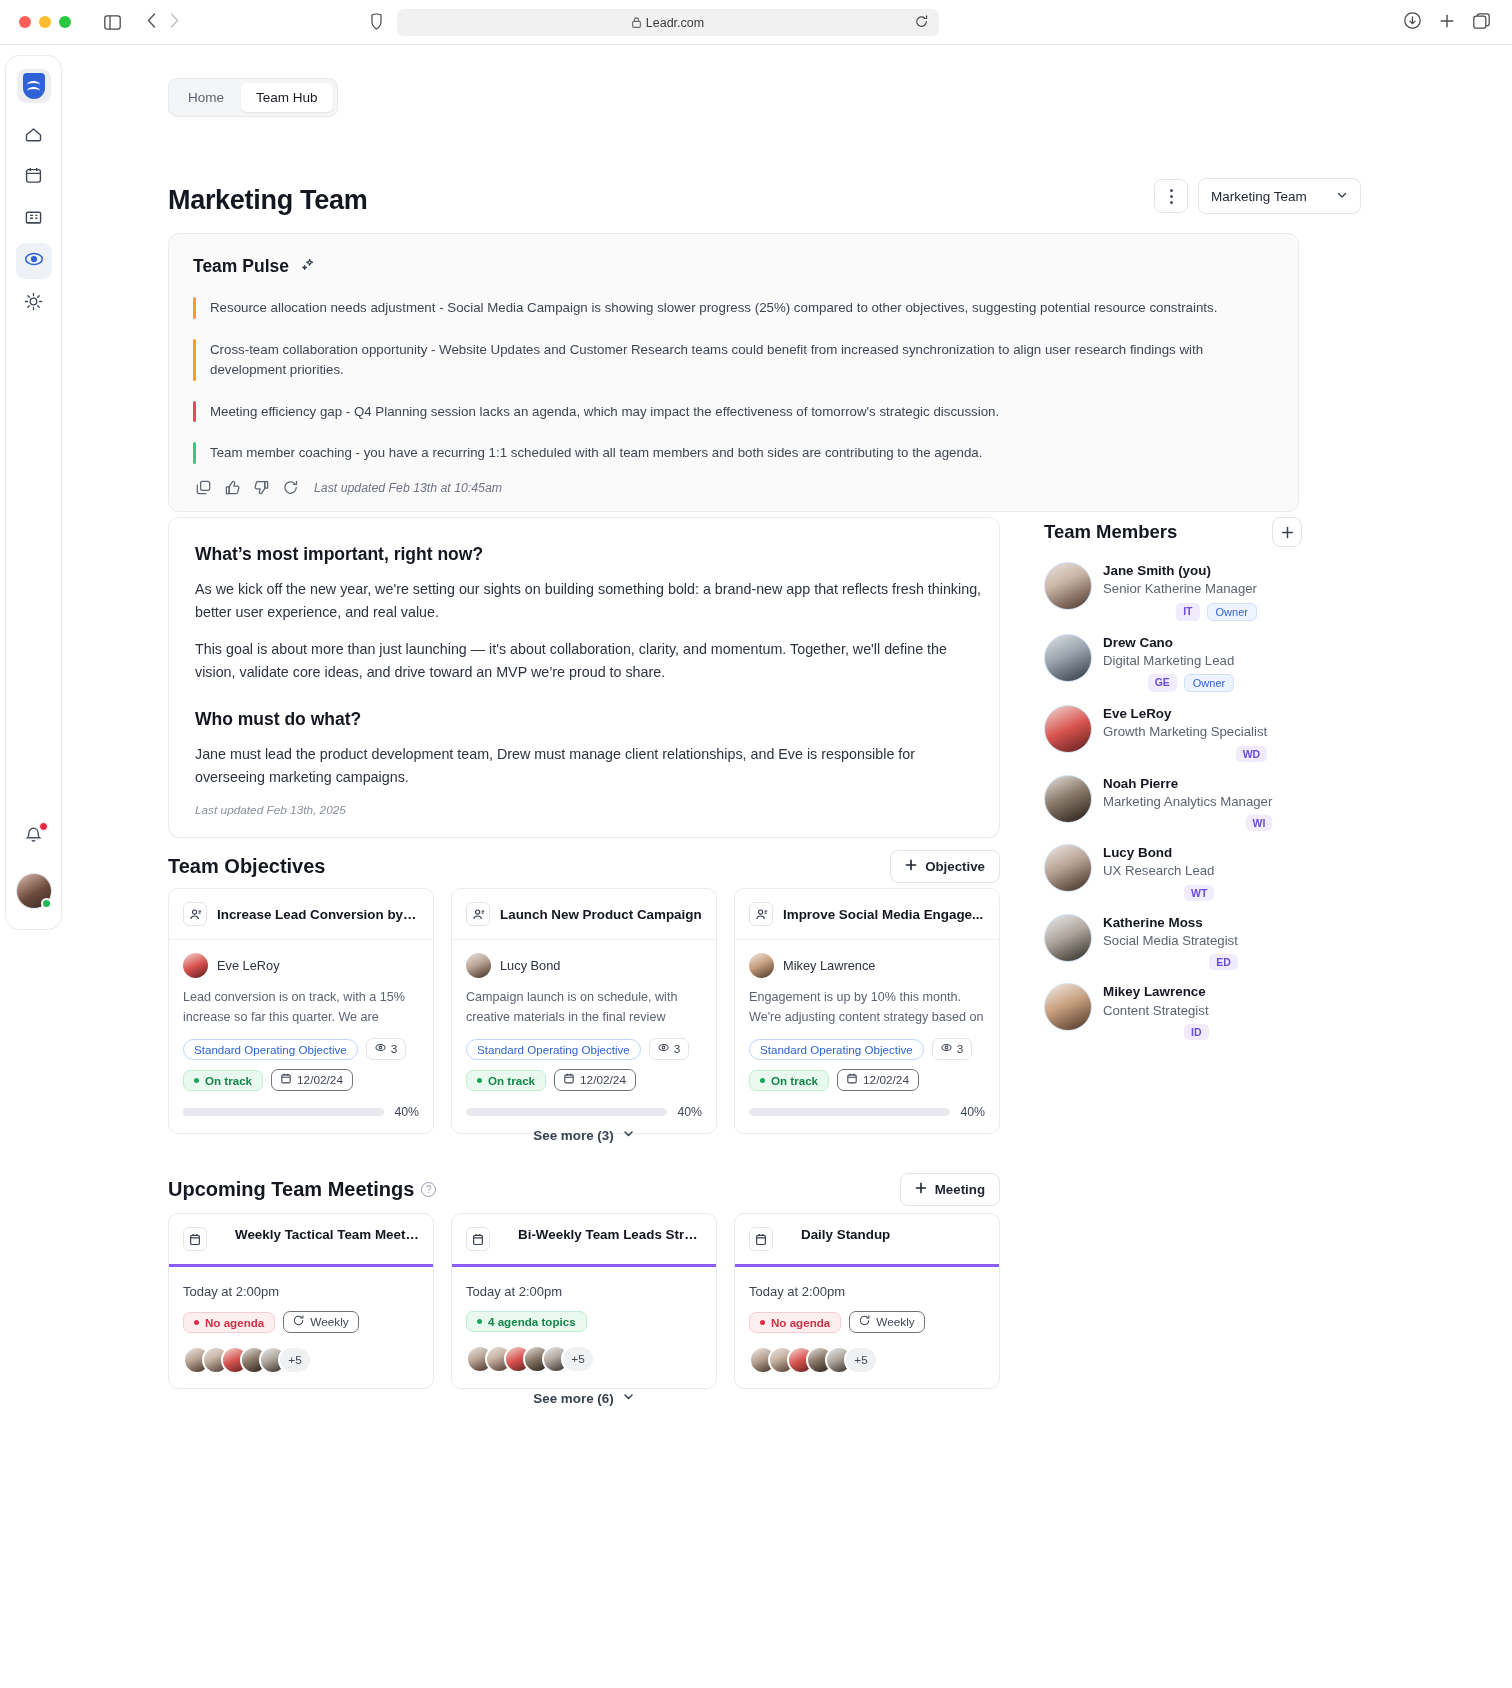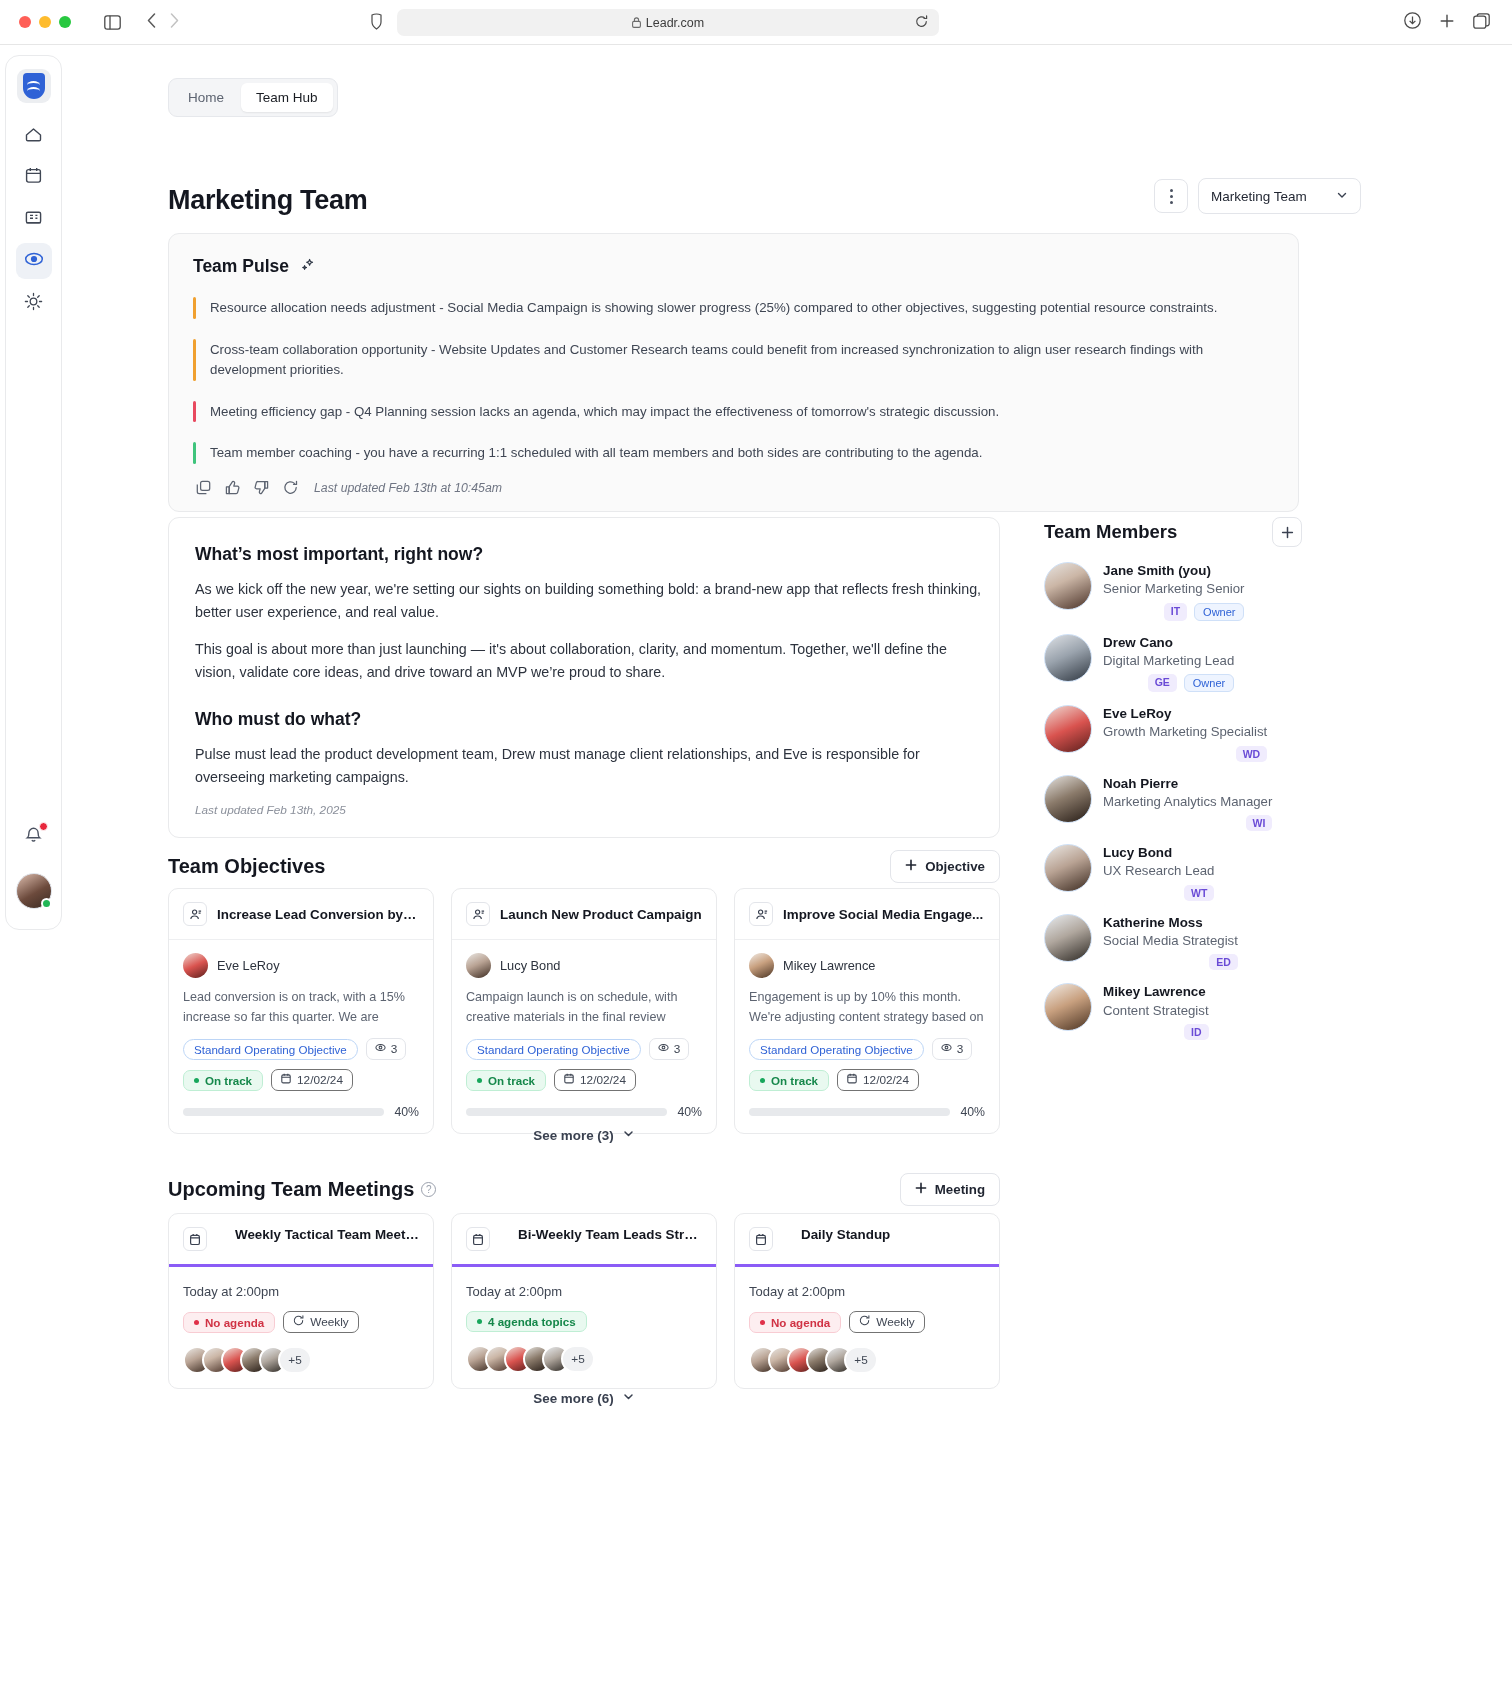--- a/index.html
+++ b/index.html
@@ -479,39 +479,39 @@
       </span>
       <span class="pulse-stamp">Last updated Feb 13th at 10:45am</span>
     </div>
   </div>
 
   <div class="important-card">
     <div class="imp-h">What’s most important, right now?</div>
     <div class="imp-p">As we kick off the new year, we're setting our sights on building something bold: a brand-new app that reflects fresh thinking, better user experience, and real value.</div>
     <div class="imp-p">This goal is about more than just launching — it's about collaboration, clarity, and momentum. Together, we'll define the vision, validate core ideas, and drive toward an MVP we’re proud to share.</div>
     <div class="imp-h second">Who must do what?</div>
-    <div class="imp-p">Pulse must lead the product development team, Drew must manage client relationships, and Eve is responsible for overseeing marketing campaigns.</div>
+    <div class="imp-p">Jane must lead the product development team, Drew must manage client relationships, and Eve is responsible for overseeing marketing campaigns.</div>
     <div class="imp-stamp">Last updated Feb 13th, 2025</div>
   </div>
 
   <div class="members-panel">
     <div class="members-head">
       <span class="members-title">Team Members</span>
       <span class="add-btn">
         <svg width="13" height="13" viewBox="0 0 13 13" fill="none" stroke="currentColor" stroke-width="1.5" stroke-linecap="round">
             <path d="M6.5 1.6v9.8M1.6 6.5h9.8"></path>
           </svg>
       </span>
     </div>
 
     <div class="member-row">
       <div class="m-avatar ph-a"></div>
       <div>
         <div class="m-name">Jane Smith (you)</div>
-        <div class="m-role">Senior Marketing Senior</div>
+        <div class="m-role">Senior Katherine Manager</div>
         <div class="m-badges">
           <span class="badge-code">IT</span>
           <span class="badge-owner">Owner</span>
         </div>
       </div>
     </div>
 
     <div class="member-row">
       <div class="m-avatar ph-b"></div>
       <div>

